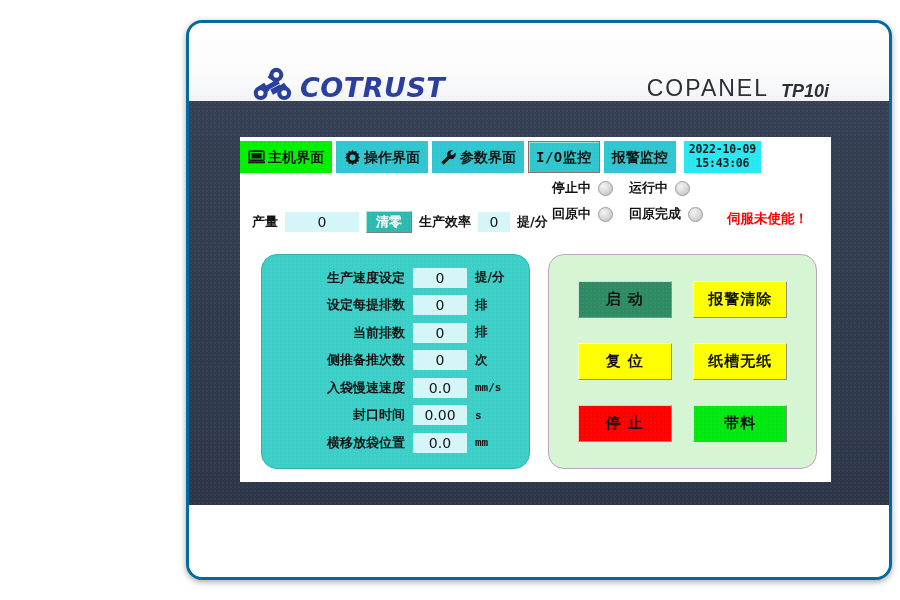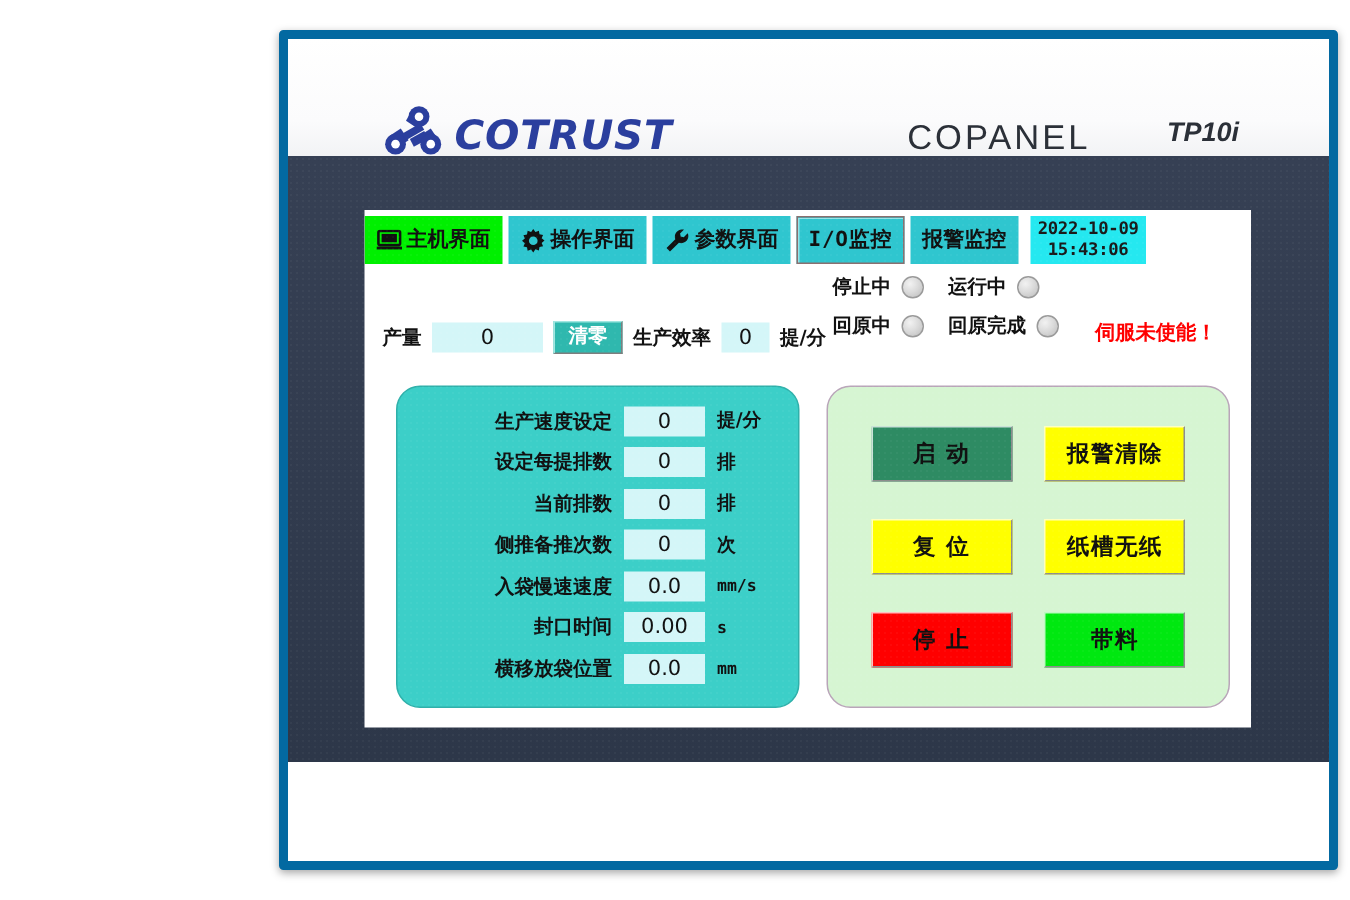--- a/index.html
+++ b/index.html
@@ -33,23 +33,23 @@
     white-space: nowrap;
   }
 
   
   .device {
     position: absolute;
     left: 186px;
     top: 20px;
     width: 706px;
     height: 560px;
-    border-radius: 3px;
-    background: #14b8a6;
-    border: 6px solid #0369a1;
+    border-radius: 16px;
+    background: #22c55e;
+    border: 3px solid #0369a1;
     box-shadow: 0 2px 6px rgba(0,0,0,0.35), inset 0 0 0 1px #9aa2ad;
     box-sizing: border-box;
     overflow: hidden;
   }
 
   .device-top-band {
     position: absolute;
     left: 0;
     top: 0;
     right: 0;
@@ -73,36 +73,35 @@
     color: #2b3f9e;
     letter-spacing: 0.5px;
     font-family: "DejaVu Sans", "Liberation Sans", sans-serif;
   }
 
   .model-wrap {
     position: absolute;
     right: 60px;
     top: 52px;
     display: flex;
-    align-items: flex-start;
+    align-items: flex-end;
     gap: 12px;
   }
   .model-name {
     font-size: 23px;
     color: #2b3038;
     letter-spacing: 2px;
     font-family: "Liberation Sans", sans-serif;
   }
   .model-code {
     font-size: 18px;
     font-weight: 700;
     font-style: italic;
     color: #2b3038;
     font-family: "Liberation Sans", sans-serif;
-    margin-left: 39px;
   }
 
   
   .bezel {
     position: absolute;
     left: 0;
     top: 78px;
     right: 0;
     height: 404px;
     background: #333d51;

